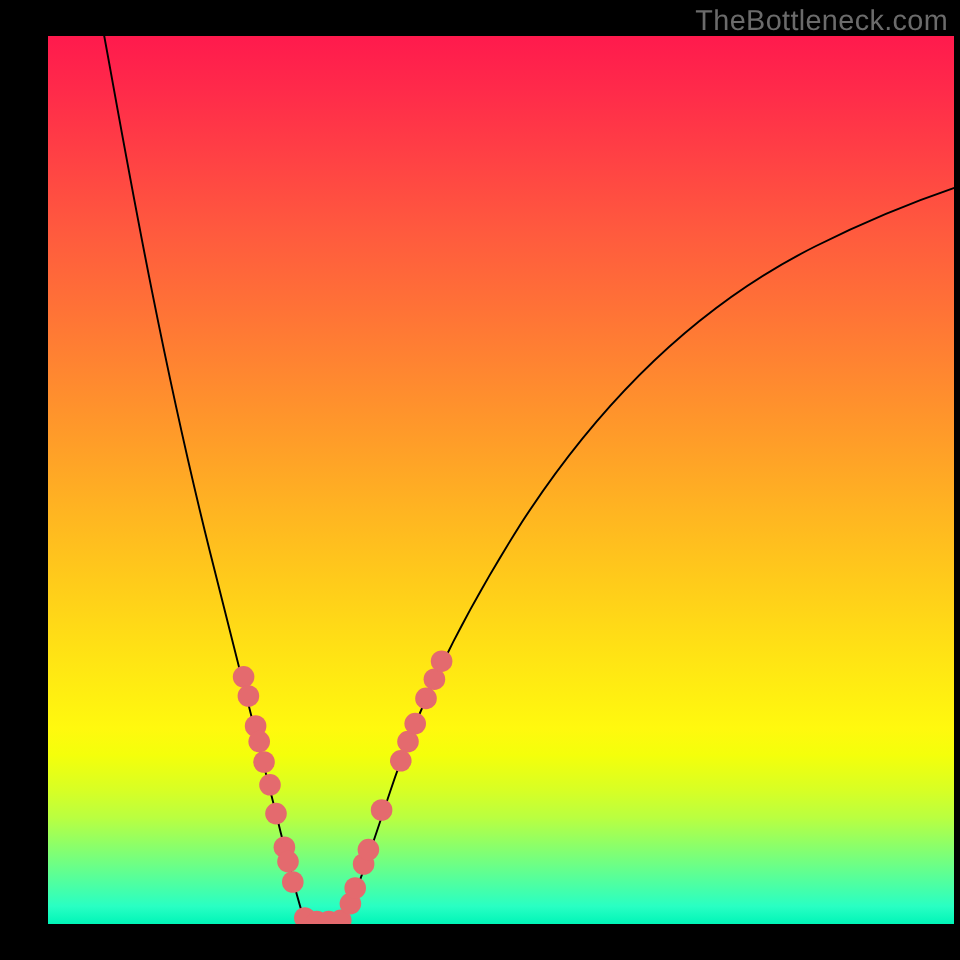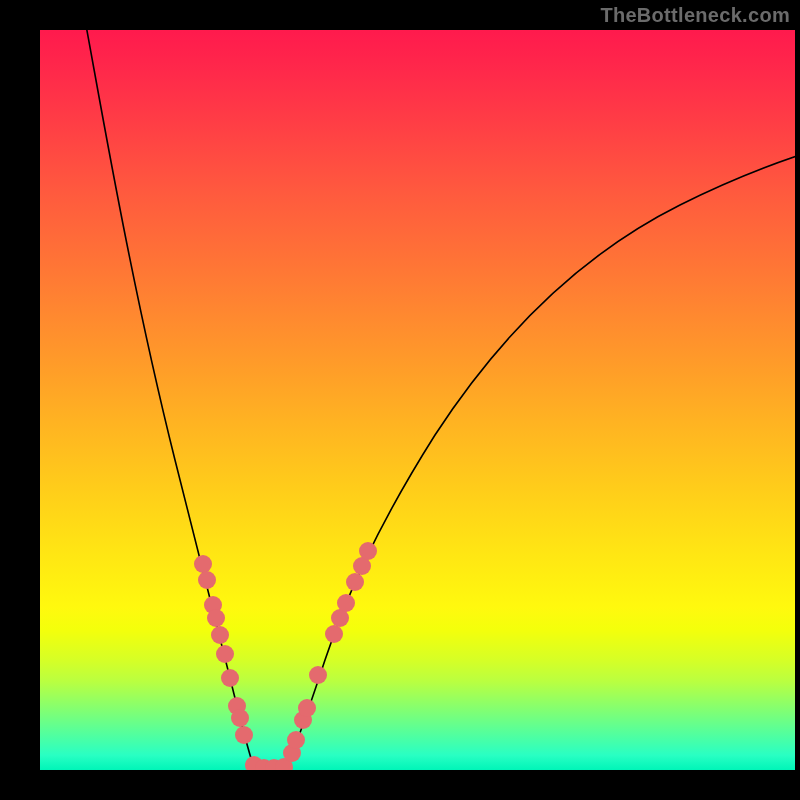--- a/index.html
+++ b/index.html
@@ -14,22 +14,22 @@
     position: relative;
     width: 800px;
     height: 800px;
   }
   .watermark {
     position: absolute;
     top: 4px;
     right: 10px;
     color: #6b6b6b;
     font-family: Arial, Helvetica, sans-serif;
-    font-size: 20px;
-    font-weight: 700;
+    font-size: 24px;
+    font-weight: 400;
     letter-spacing: 0.3px;
     z-index: 5;
   }
   .plot-area {
     position: absolute;
     left: 40px;
     top: 30px;
     width: 755px;
     height: 740px;
     background: linear-gradient(to bottom,

